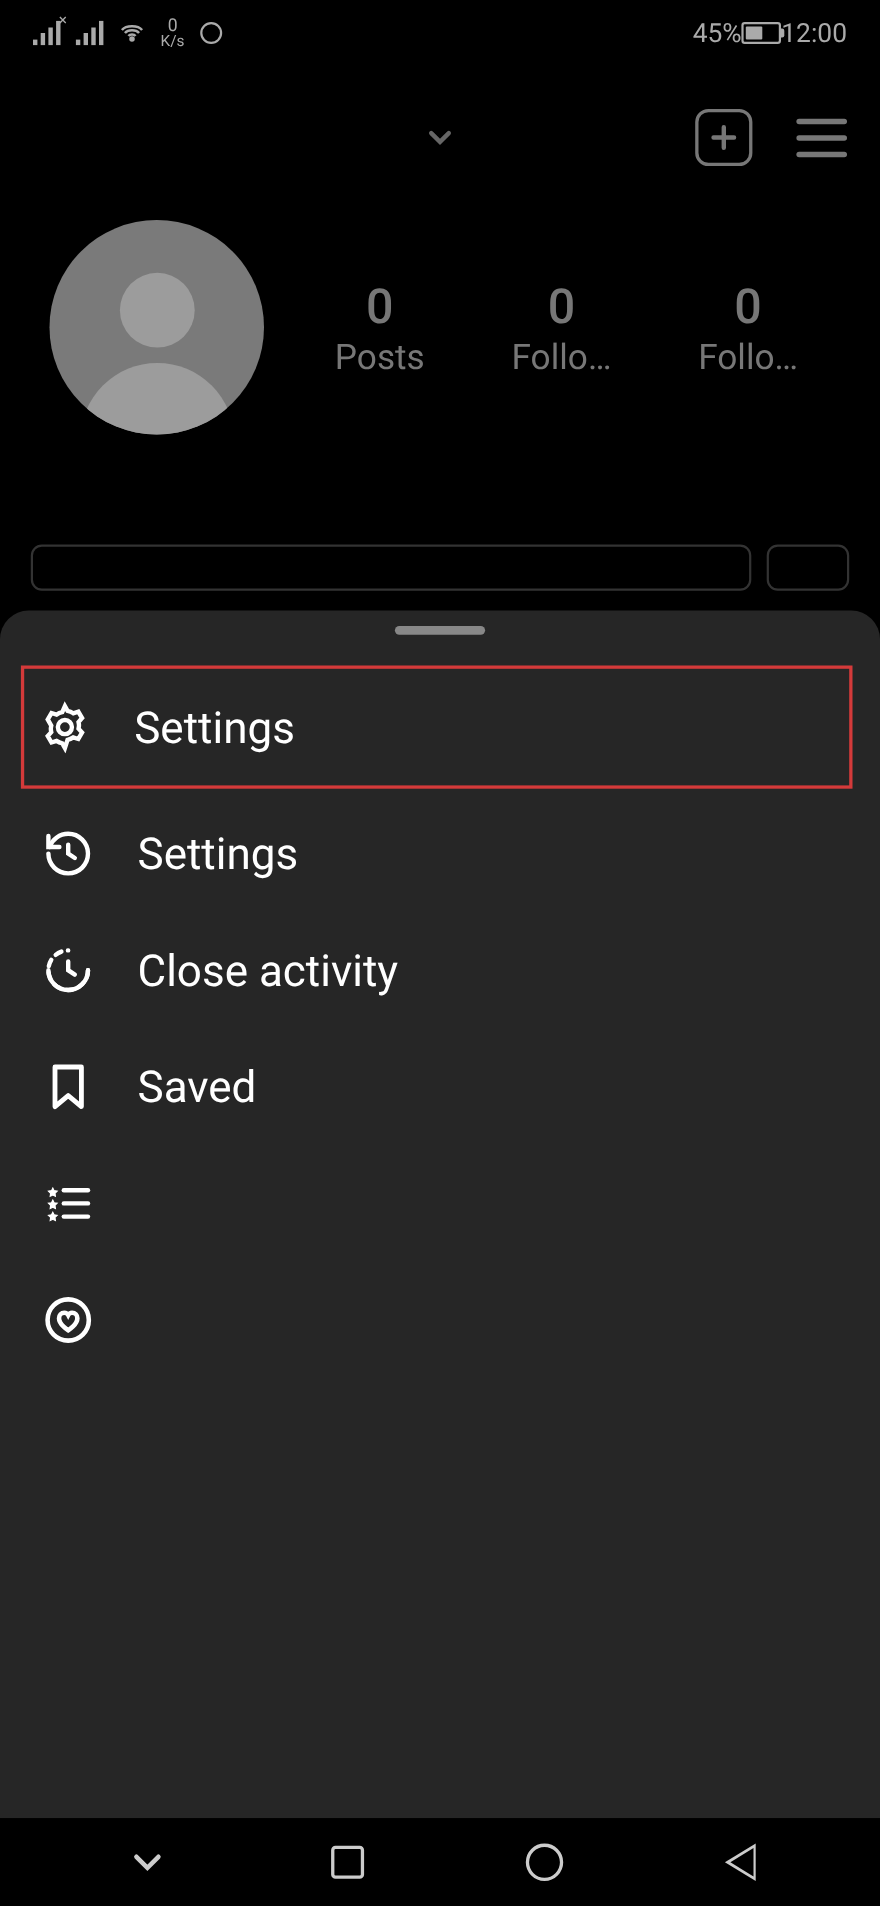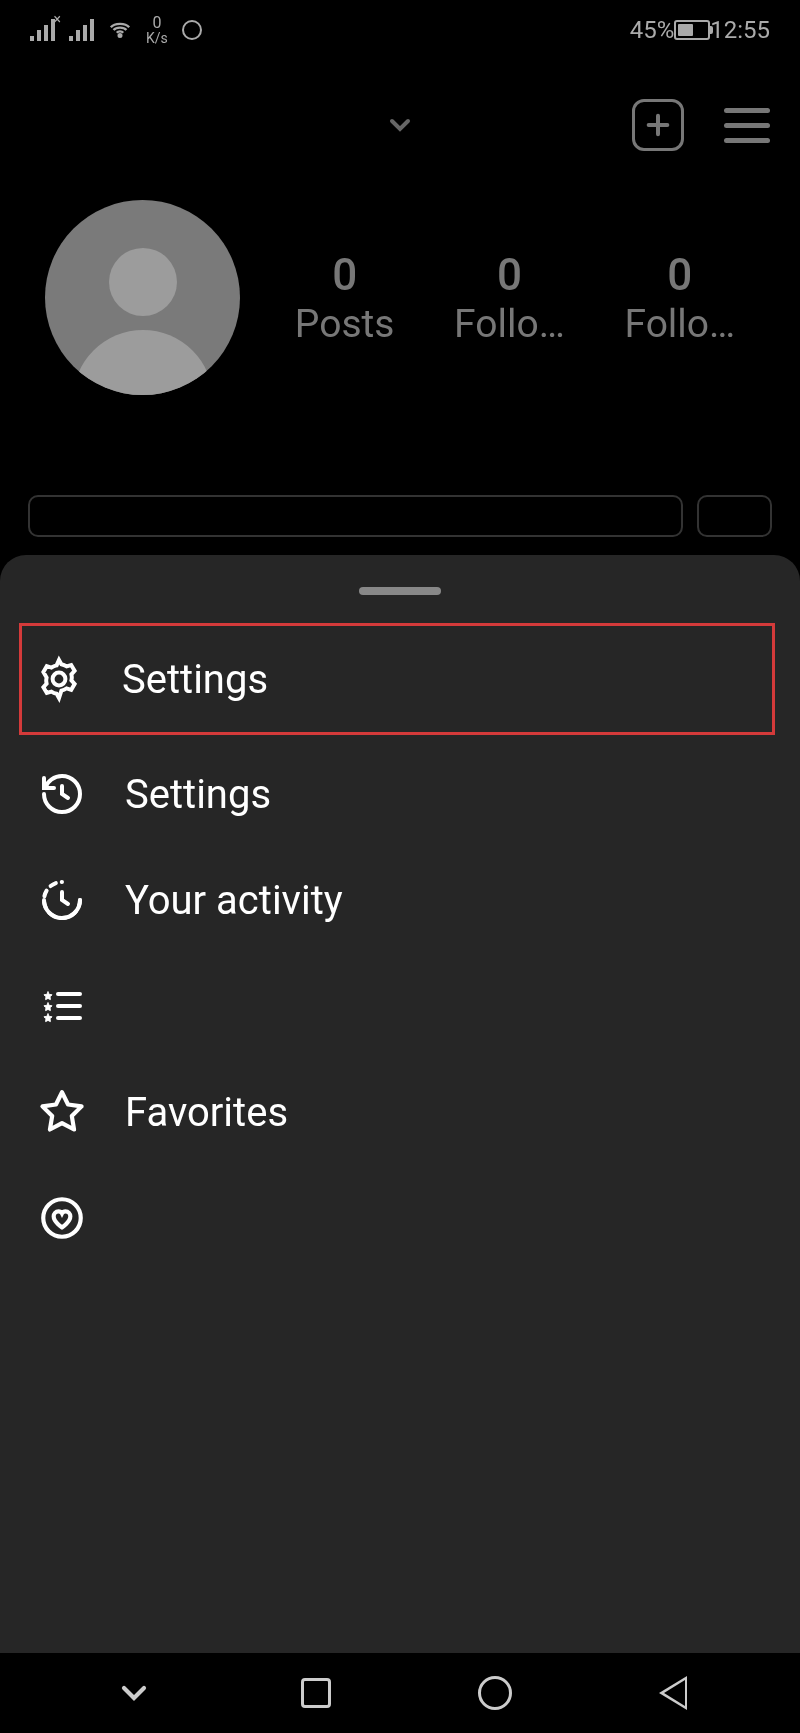--- a/index.html
+++ b/index.html
@@ -196,21 +196,21 @@
       flex-direction: column;
       align-items: center;
       color: #777;
       min-width: 0;
     }
     .stat-value {
       font-size: 44px;
       font-weight: 500;
     }
     .stat-label {
-      font-size: 39px;
+      font-size: 32px;
       white-space: nowrap;
       overflow: hidden;
       text-overflow: ellipsis;
       max-width: 140px;
     }
     .edit-row {
       display: flex;
       gap: 14px;
       padding: 0 28px;
       margin-top: 60px;
@@ -226,21 +226,21 @@
       flex: 0 0 75px;
     }
     .bottom-sheet {
       position: absolute;
       left: 0;
       right: 0;
       top: 555px;
       bottom: 80px;
       background: #262626;
       border-radius: 26px 26px 0 0;
-      padding-top: 32px;
+      padding-top: 14px;
     }
     .sheet-handle {
       width: 82px;
       height: 8px;
       background: #888;
       border-radius: 4px;
       margin: 0 auto 28px auto;
     }
     .menu-list {
       padding: 0 25px;
@@ -355,21 +355,21 @@
       <span class="num">0</span>
       <span class="unit">K/s</span>
     </div>
     <div class="circle-icon"></div>
   </div>
   <div class="status-right">
     <span>45%</span>
     <div class="battery-icon">
       <div class="battery-fill"></div>
     </div>
-    <span>12:55</span>
+    <span>12:00</span>
   </div>
 </div>
 
 <div class="profile-header">
   <div class="header-center">
     <svg width="32" height="32" viewBox="0 0 24 24" fill="none" stroke="#666" stroke-width="3" stroke-linecap="round">
       <path d="M6 9l6 6 6-6"></path>
     </svg>
   </div>
   <div class="header-actions">
@@ -438,46 +438,46 @@
     </div>
 
     <div class="menu-item">
       <div class="menu-icon">
         <svg width="48" height="48" viewBox="0 0 24 24" fill="none" stroke="#fff" stroke-width="2" stroke-linecap="round">
           <path d="M21 12a9 9 0 11-9-9" stroke-dasharray="3 3"></path>
           <path d="M21 12a9 9 0 01-9 9 9 9 0 01-9-9"></path>
           <path d="M12 8v4l3 2"></path>
         </svg>
       </div>
-      <span class="menu-label">Your activity</span>
-    </div>
-
-
+      <span class="menu-label">Close activity</span>
+    </div>
+
+
+    <div class="menu-item">
+      <div class="menu-icon">
+        <svg width="48" height="48" viewBox="0 0 24 24" fill="none" stroke="#fff" stroke-width="2.2" stroke-linecap="round" stroke-linejoin="round">
+          <path d="M6 3h12v18l-6-5-6 5V3z"></path>
+        </svg>
+      </div>
+      <span class="menu-label">Saved</span>
+    </div>
 
     <div class="menu-item">
       <div class="menu-icon">
         <svg width="48" height="48" viewBox="0 0 24 24" fill="#fff" stroke="#fff" stroke-width="2" stroke-linecap="round">
           <path d="M5 5l.6 1.2 1.4.2-1 1 .2 1.4L5 8.2 3.8 8.8 4 7.4l-1-1 1.4-.2L5 5z" stroke-width="0.5"></path>
           <path d="M10 6h11" fill="none"></path>
           <path d="M5 10.5l.6 1.2 1.4.2-1 1 .2 1.4L5 13.7l-1.2.6.2-1.4-1-1 1.4-.2L5 10.5z" stroke-width="0.5"></path>
           <path d="M10 12h11" fill="none"></path>
           <path d="M5 16l.6 1.2 1.4.2-1 1 .2 1.4L5 19.2l-1.2.6.2-1.4-1-1 1.4-.2L5 16z" stroke-width="0.5"></path>
           <path d="M10 18h11" fill="none"></path>
         </svg>
       </div>
     </div>
 
-    <div class="menu-item">
-      <div class="menu-icon">
-        <svg width="50" height="50" viewBox="0 0 24 24" fill="none" stroke="#fff" stroke-width="2" stroke-linejoin="round">
-          <path d="M12 2.5l2.9 5.9 6.5.9-4.7 4.6 1.1 6.5L12 17.3l-5.8 3.1 1.1-6.5L2.6 9.3l6.5-.9L12 2.5z"></path>
-        </svg>
-      </div>
-      <span class="menu-label">Favorites</span>
-    </div>
 
     <div class="menu-item">
       <div class="menu-icon">
         <svg width="50" height="50" viewBox="0 0 24 24" fill="none" stroke="#fff" stroke-width="2" stroke-linecap="round">
           <circle cx="12" cy="12" r="9"></circle>
           <path d="M12 16.5s-4-2.5-4-5.3c0-1.3 1-2.4 2.3-2.4.7 0 1.4.4 1.7 1 .3-.6 1-1 1.7-1 1.3 0 2.3 1.1 2.3 2.4 0 2.8-4 5.3-4 5.3z"></path>
         </svg>
       </div>
     </div>
 

